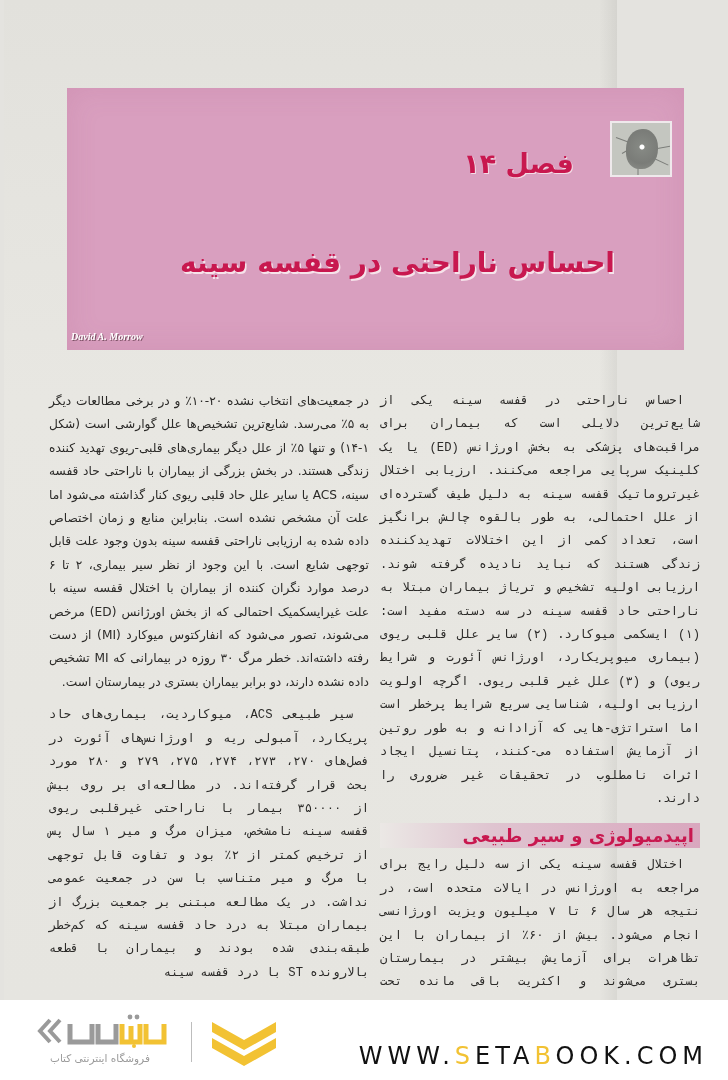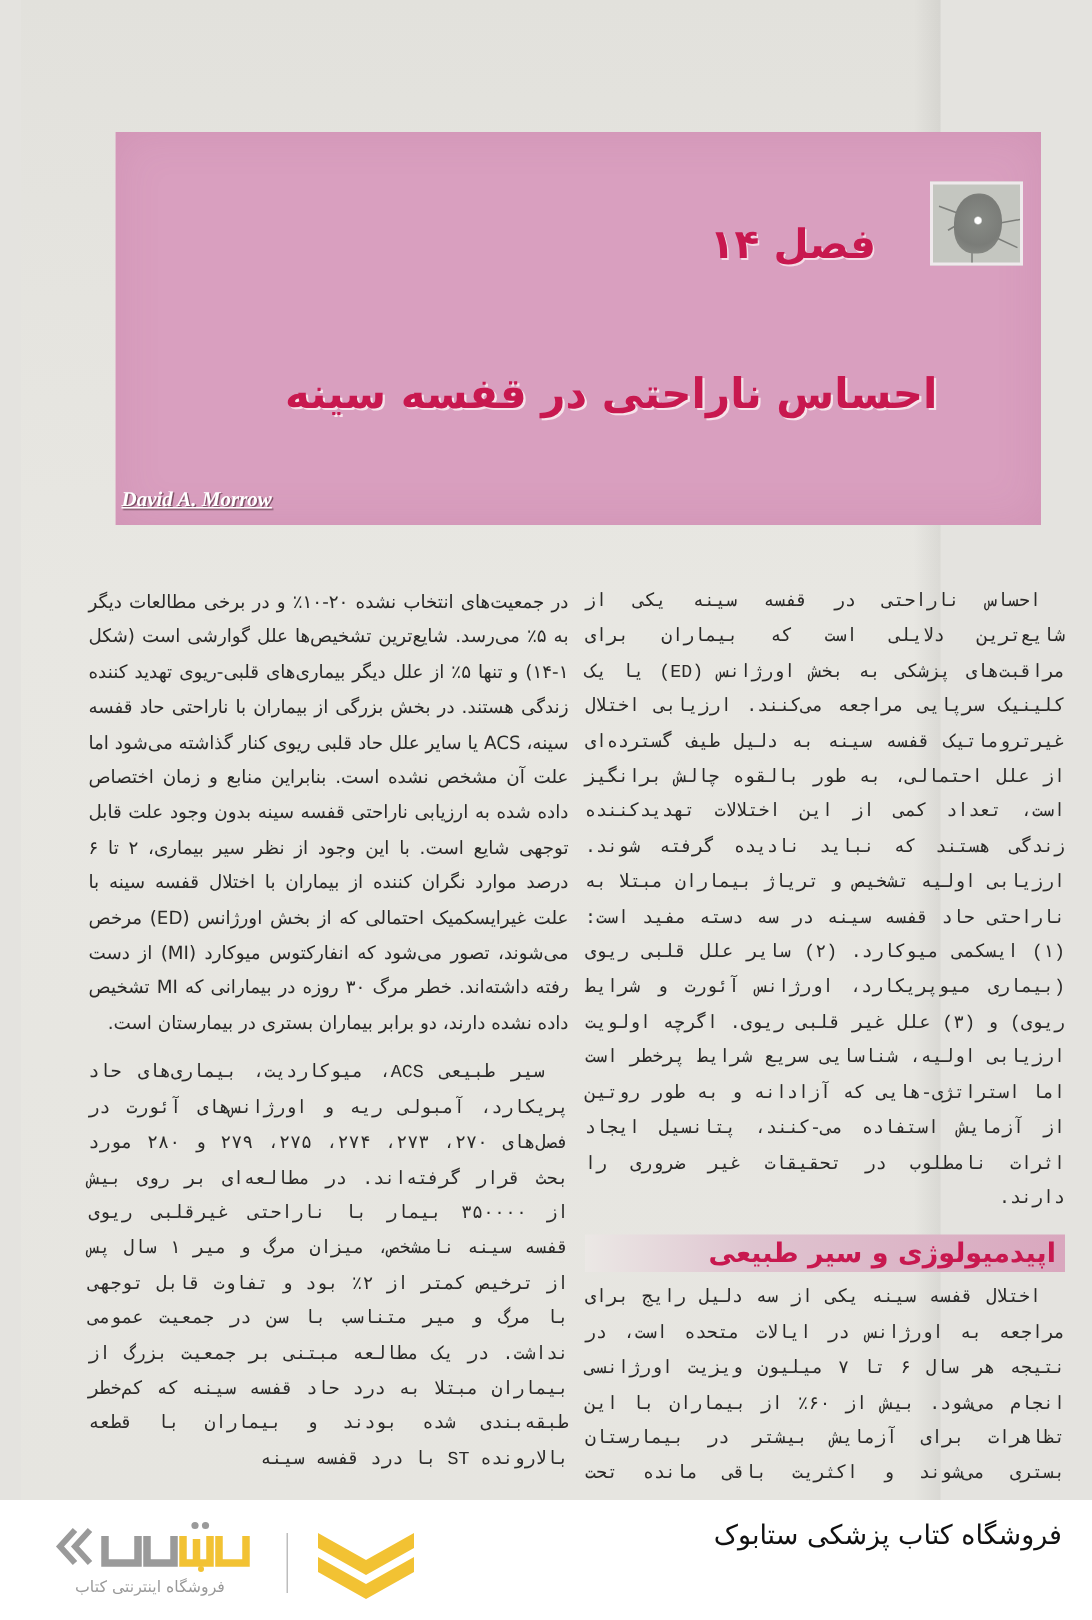--- a/index.html
+++ b/index.html
@@ -1,25 +1,25 @@
 <!DOCTYPE html>
 <html><head>
 <meta charset="utf-8">
 <style>
   html,body{margin:0;padding:0;}
   body{width:728px;height:1080px;overflow:hidden;background:#e4e3df;position:relative;font-family:"DejaVu Sans",sans-serif;}
-  .page{position:absolute;left:14px;top:0;width:613px;height:1000px;background:linear-gradient(180deg,#e2e1dc 0%,#e8e7e2 40%,#e6e5e0 100%);}
+  .page{position:absolute;left:4px;top:0;width:613px;height:1000px;background:linear-gradient(180deg,#e2e1dc 0%,#e8e7e2 40%,#e6e5e0 100%);}
   .page-shadow{position:absolute;right:0;top:0;width:18px;height:1000px;background:linear-gradient(90deg,rgba(0,0,0,0),rgba(0,0,0,0.06));}
   .banner{position:absolute;left:63px;top:88px;width:617px;height:262px;background:#d99fbf;box-shadow:inset 0 0 30px rgba(160,80,120,0.15);}
   .thumb{position:absolute;left:543px;top:33px;width:62px;height:56px;background:#c4c6c0;border:2px solid #efe9ec;box-sizing:border-box;overflow:hidden;}
   .thumb .blob{position:absolute;left:14px;top:6px;width:32px;height:40px;border-radius:50% 45% 50% 40%;background:radial-gradient(circle at 50% 45%,#ffffff 0 2px,#858883 3px,#7a7c78 60%,#8e908b 100%);}
   .thumb .ray{position:absolute;height:1px;background:#7b7d79;transform-origin:left center;}
   .chapter{position:absolute;right:110px;top:60px;direction:rtl;font-family:"DejaVu Sans",sans-serif;font-weight:bold;font-size:27px;color:#c8184f;text-shadow:1px 1px 0 #f4dce6;}
   .title{position:absolute;left:0;right:0;top:158px;text-align:center;direction:rtl;font-family:"DejaVu Sans",sans-serif;font-weight:bold;font-size:28px;color:#c8184f;text-shadow:1.5px 1.5px 0 #f6e3ea;letter-spacing:0px;padding-left:44px;}
-  .author{position:absolute;left:4px;bottom:8px;font-family:"Liberation Serif",serif;font-style:italic;font-weight:bold;font-size:14px;color:#ffffff;text-shadow:1px 1px 0 #7d5266;text-decoration:underline;}
+  .author{position:absolute;left:4px;bottom:8px;font-family:"Liberation Serif",serif;font-style:italic;font-weight:bold;font-size:10px;color:#ffffff;text-shadow:1px 1px 0 #7d5266;}
   .col{position:absolute;top:378px;width:320px;direction:rtl;text-align:justify;font-family:"DejaVu Sans",sans-serif;font-size:12.2px;line-height:23.4px;color:#2b2a28;margin-top:12px;}
   .col p{margin:0;text-indent:0;}
   .col p.indent{text-indent:16px;font-family:Liberation Mono, monospace;}
   .col-right{left:376px;}
   .col-left{left:45px;}
   .sec-head{margin:12px 0 6px 0;height:25px;background:linear-gradient(90deg,#ebe8e5 0%,#dfc4d0 35%,#d9a7be 100%);direction:rtl;padding-right:6px;font-weight:bold;font-size:18px;line-height:25px;color:#c8184f;}
   .gap{height:10px;}
   .footer{position:absolute;left:0;top:1000px;width:728px;height:80px;background:#ffffff;}
   .store-name{position:absolute;right:20px;top:13px;direction:rtl;font-family:"DejaVu Sans",sans-serif;font-size:18px;color:#111;}
   .url{position:absolute;right:20px;top:42px;font-family:"DejaVu Sans",sans-serif;font-size:24px;letter-spacing:5px;color:#111;}
@@ -73,14 +73,14 @@
     <circle cx="94" cy="3" r="2.4" fill="#9a9a9a"></circle>
     <circle cx="101" cy="3" r="2.4" fill="#9a9a9a"></circle>
     <circle cx="98" cy="32" r="2" fill="#f2c233"></circle>
   </svg>
   <div class="logo-tag">فروشگاه اینترنتی کتاب</div>
   <div class="divider"></div>
   <svg class="logo-mark" viewBox="0 0 72 52">
     <path d="M4 4 L36 22 L68 4 L68 14 L36 32 L4 14 Z" fill="#f2c233"></path>
     <path d="M4 20 L36 38 L68 20 L68 30 L36 48 L4 30 Z" fill="#f2c233"></path>
   </svg>
-  <div class="store-name">فروشگاه کتاب پزشکی ستابوک</div>
+  <div class="url"><span>WWW.</span><span class="hl">S</span><span>ETA</span><span class="hl">B</span><span>OOK.COM</span></div>
 </div>
 
 </body></html>

